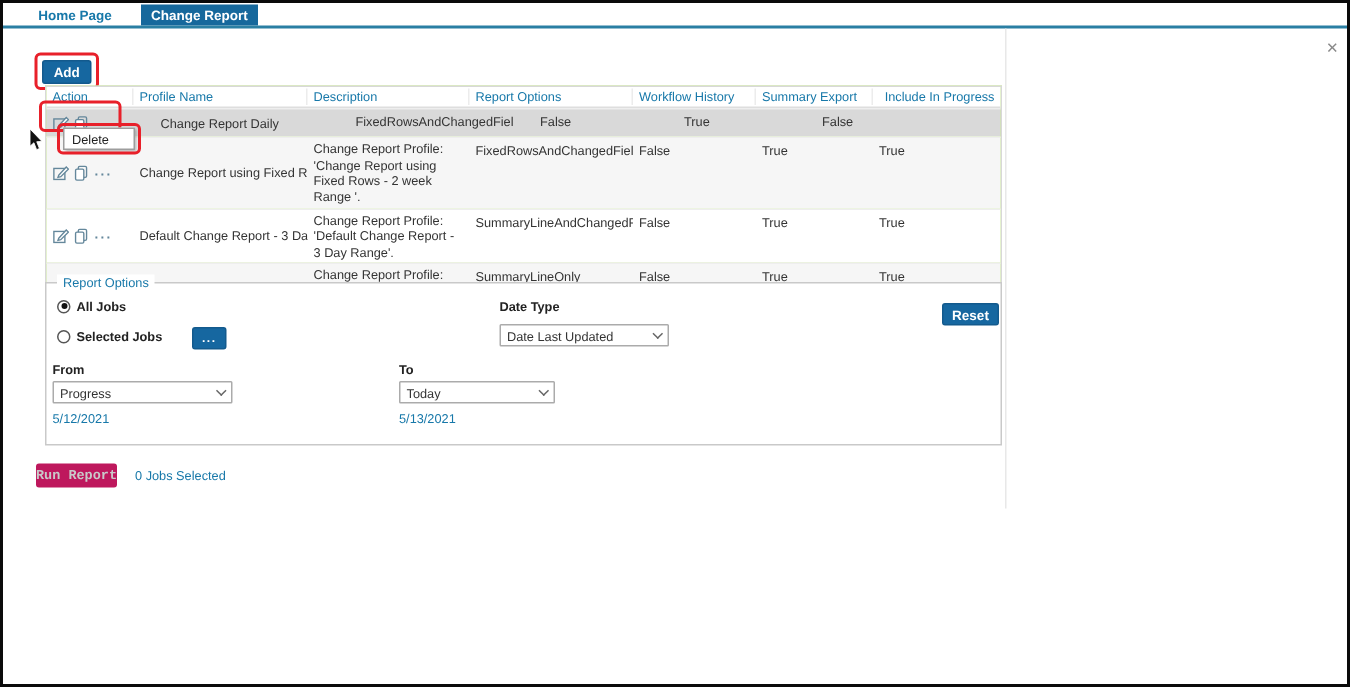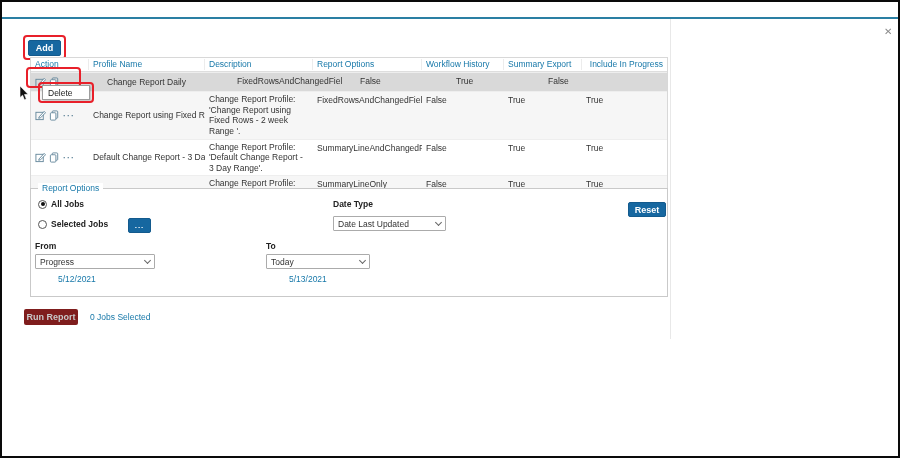--- a/index.html
+++ b/index.html
@@ -19,23 +19,23 @@
   .content-divider { position:absolute; left:668px; top:17px; width:1px; height:320px; background:#e8e8e8; }
   .close-x { position:absolute; left:882px; top:24px; font-size:10px; color:#8a8a8a; cursor:pointer; }
 
   
   .btn-blue { background:#1667a0; color:#fff; border:1px solid #135a8d; border-radius:2px;
               font-size:9px; font-weight:bold; display:flex; align-items:center; justify-content:center; cursor:pointer;
               font-family:"Liberation Sans", sans-serif; }
   .add-btn { position:absolute; left:26px; top:38px; width:33px; height:16px; }
   .reset-btn { position:absolute; left:597px; top:13px; width:38px; height:15px; }
   .more-btn { position:absolute; left:97px; top:29px; width:23px; height:15px; letter-spacing:1px; font-size:8px; }
-  .run-btn { position:absolute; left:22px; top:307px; width:54px; height:16px; background:#7f1d1d; color:#c9c9c9;
+  .run-btn { position:absolute; left:22px; top:307px; width:54px; height:16px; background:#be185d; color:#c9c9c9;
              border:none; border-radius:2px; font-size:9px; font-weight:bold;
-             display:flex; align-items:center; justify-content:center; font-family:Liberation Sans, sans-serif; }
+             display:flex; align-items:center; justify-content:center; font-family:Liberation Mono, monospace; }
 
   
   .red-rect { position:absolute; border:2px solid #e8202a; border-radius:4px; pointer-events:none; }
   .ann-add { left:21px; top:33px; width:43px; height:25px; }
   .ann-icons { left:24px; top:65px; width:55px; height:21px; }
   .ann-delete { left:36px; top:80px; width:56px; height:21px; }
 
   
   .tbl { position:absolute; left:28px; top:55px; width:638px; border:1px solid #d8d8d8; background:#bef264; font-size:8.5px; color:#333; }
   .trow { display:flex; width:100%; }
@@ -74,29 +74,33 @@
   .legend { position:absolute; left:7px; top:-6px; background:#fff; padding:0 4px; color:#1778a9; font-size:8.5px; }
   .radio-row { position:absolute; display:flex; align-items:center; font-size:8.5px; color:#222; font-weight:600; }
   .radio { width:9px; height:9px; border:1px solid #555; border-radius:50%; margin-right:4px; position:relative; cursor:pointer; background:#fff; }
   .radio.on::after { content:""; position:absolute; left:1.5px; top:1.5px; width:4px; height:4px; border-radius:50%; background:#111; }
   .flabel { position:absolute; font-size:8.5px; color:#222; font-weight:600; }
   .dropdown { position:absolute; height:15px; background:#fff; border:1px solid #ababab; border-radius:1px;
               font-size:8.5px; color:#333; display:flex; align-items:center; padding:0 4px; cursor:pointer; }
   .dropdown .dd-text { flex:1; overflow:hidden; white-space:nowrap; }
   .chev { width:5px; height:5px; border-right:1.4px solid #666; border-bottom:1.4px solid #666;
           transform:rotate(45deg); margin-top:-3px; flex:none; }
-  .date-link { position:absolute; font-size:8.5px; color:#1778a9;margin-left:23px; }
+  .date-link { position:absolute; font-size:8.5px; color:#1778a9; }
 
   .jobs-selected { position:absolute; left:88px; top:310px; font-size:8.5px; color:#1778a9; cursor:pointer; }
 </style>
 </head>
 <body>
 
 <div id="screen">
 
+  <div class="tabbar">
+    <div class="tab inactive">Home Page</div>
+    <div class="tab active">Change Report</div>
+  </div>
   <div class="tab-underline"></div>
   <div class="content-divider"></div>
   <div class="close-x">✕</div>
 
   <div class="btn-blue add-btn">Add</div>
   <div class="red-rect ann-add"></div>
 
   <div class="tbl">
     <div class="trow thead">
       <div class="tcell c1">Action</div>

